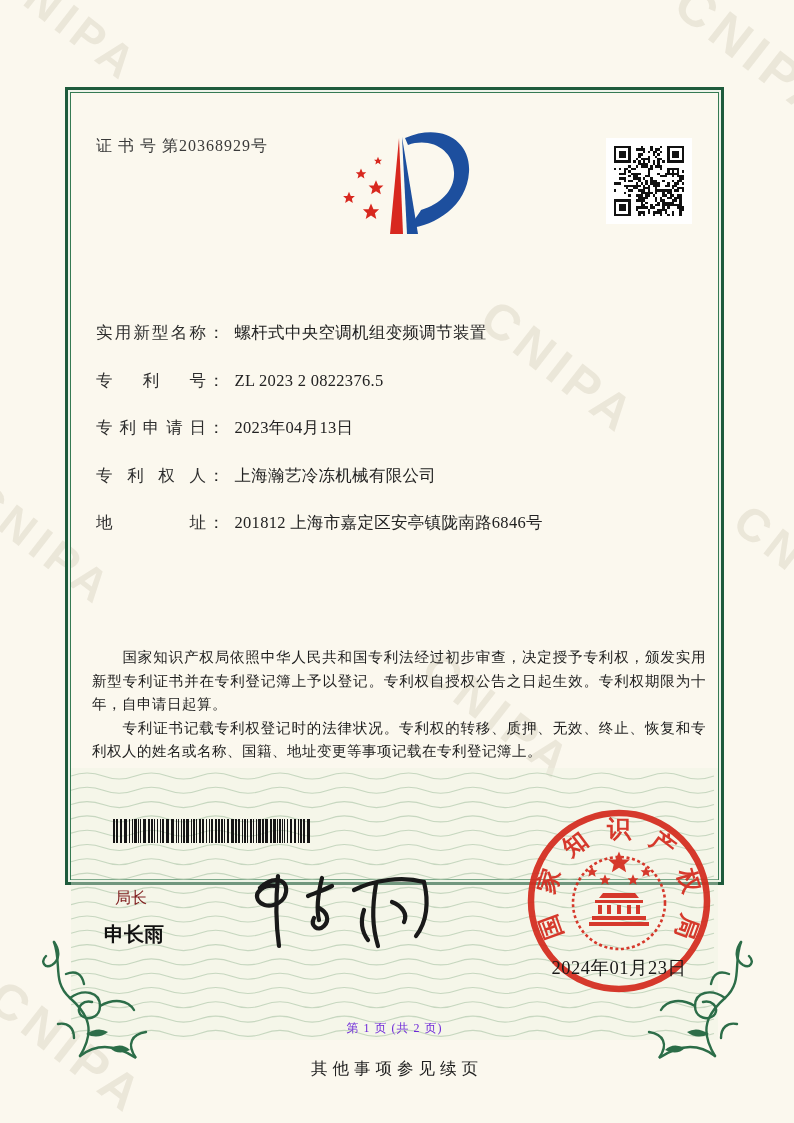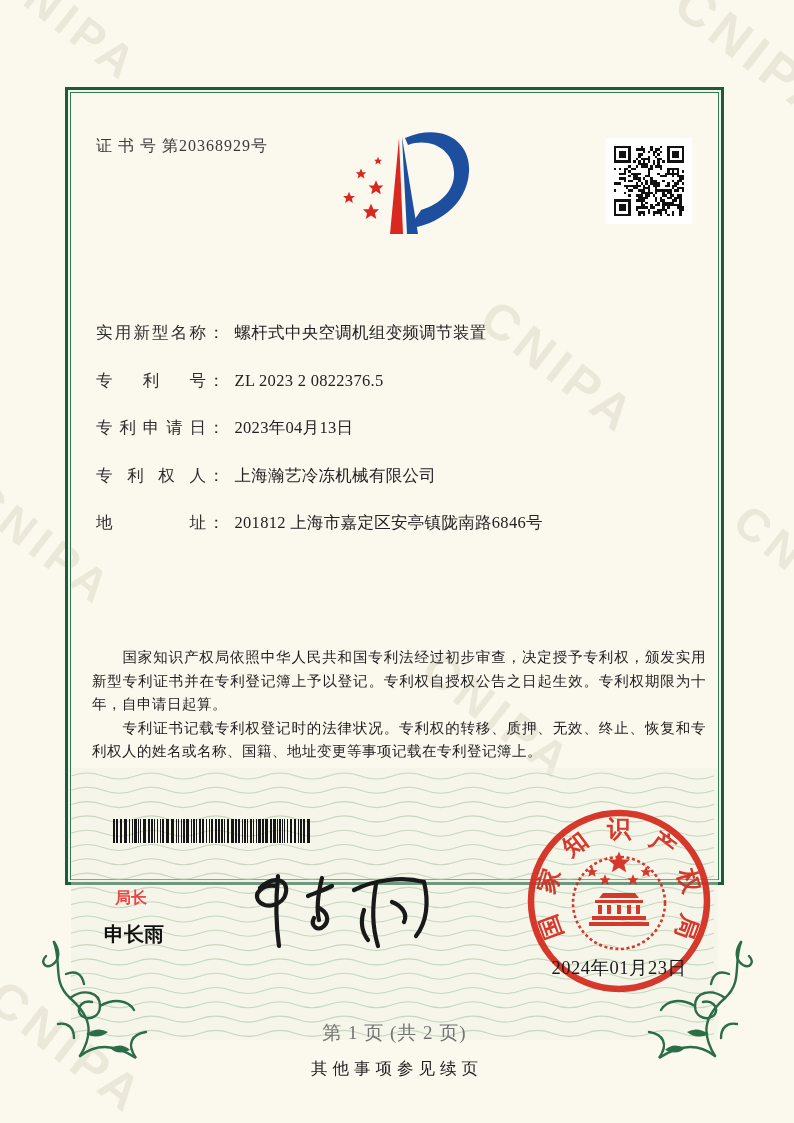--- a/index.html
+++ b/index.html
@@ -39,35 +39,35 @@
   .field2 { position:absolute; left:307px; top:0; }
 
   .paras { position:absolute; left:24px; top:556px; width:614px;
            font-size:14.5px; line-height:23.5px; color:#1d1d1d;
            letter-spacing:0.5px; text-align:justify; }
   .paras p { text-indent:2.1em; }
 
   .barcode { position:absolute; left:45px; top:729px; width:200px; height:24px; }
 
   .issuer-title { position:absolute; left:47px; top:798px; font-size:16px;
-                  color:#ef4444; font-family:"Liberation Sans", sans-serif; font-weight:700; }
+                  color:#7f1d1d; font-family:"Liberation Sans", sans-serif; font-weight:400; }
   .issuer-name  { position:absolute; left:36px; top:831px; font-size:20px;
                   color:#111; font-family:"Liberation Sans", sans-serif; font-weight:600; }
   .sig { position:absolute; left:158px; top:778px; width:215px; height:90px; }
 
   .seal { position:absolute; left:455px; top:715px; width:192px; height:192px;
           opacity:0.93; }
   .seal svg.ring { position:absolute; left:0; top:0; }
   .seal-char { position:absolute; width:26px; height:26px; line-height:26px;
                text-align:center; font-size:24px; font-weight:bold; color:#d42b1e; }
   .seal-date { position:absolute; left:-14px; top:150px; width:220px; text-align:center;
                font-size:18.5px; color:#0a0a0a; letter-spacing:0.5px; }
 
   .page-info { position:absolute; left:0; top:930px; width:100%; text-align:center;
-               font-size:19px; color:#737373; letter-spacing:1px; }
+               font-size:12px; color:#6d28d9; letter-spacing:1px; }
 
   .flourish { position:absolute; width:115px; height:125px; }
   .flourish-left  { left:40px;  top:938px; }
   .flourish-right { left:640px; top:938px; transform:scaleX(-1); }
 
   .continuation { position:absolute; left:0; top:1058px; width:100%;
                   text-align:center; font-size:16.5px; letter-spacing:5px;
                   color:#1c1c1c; }
 </style>
 </head>

